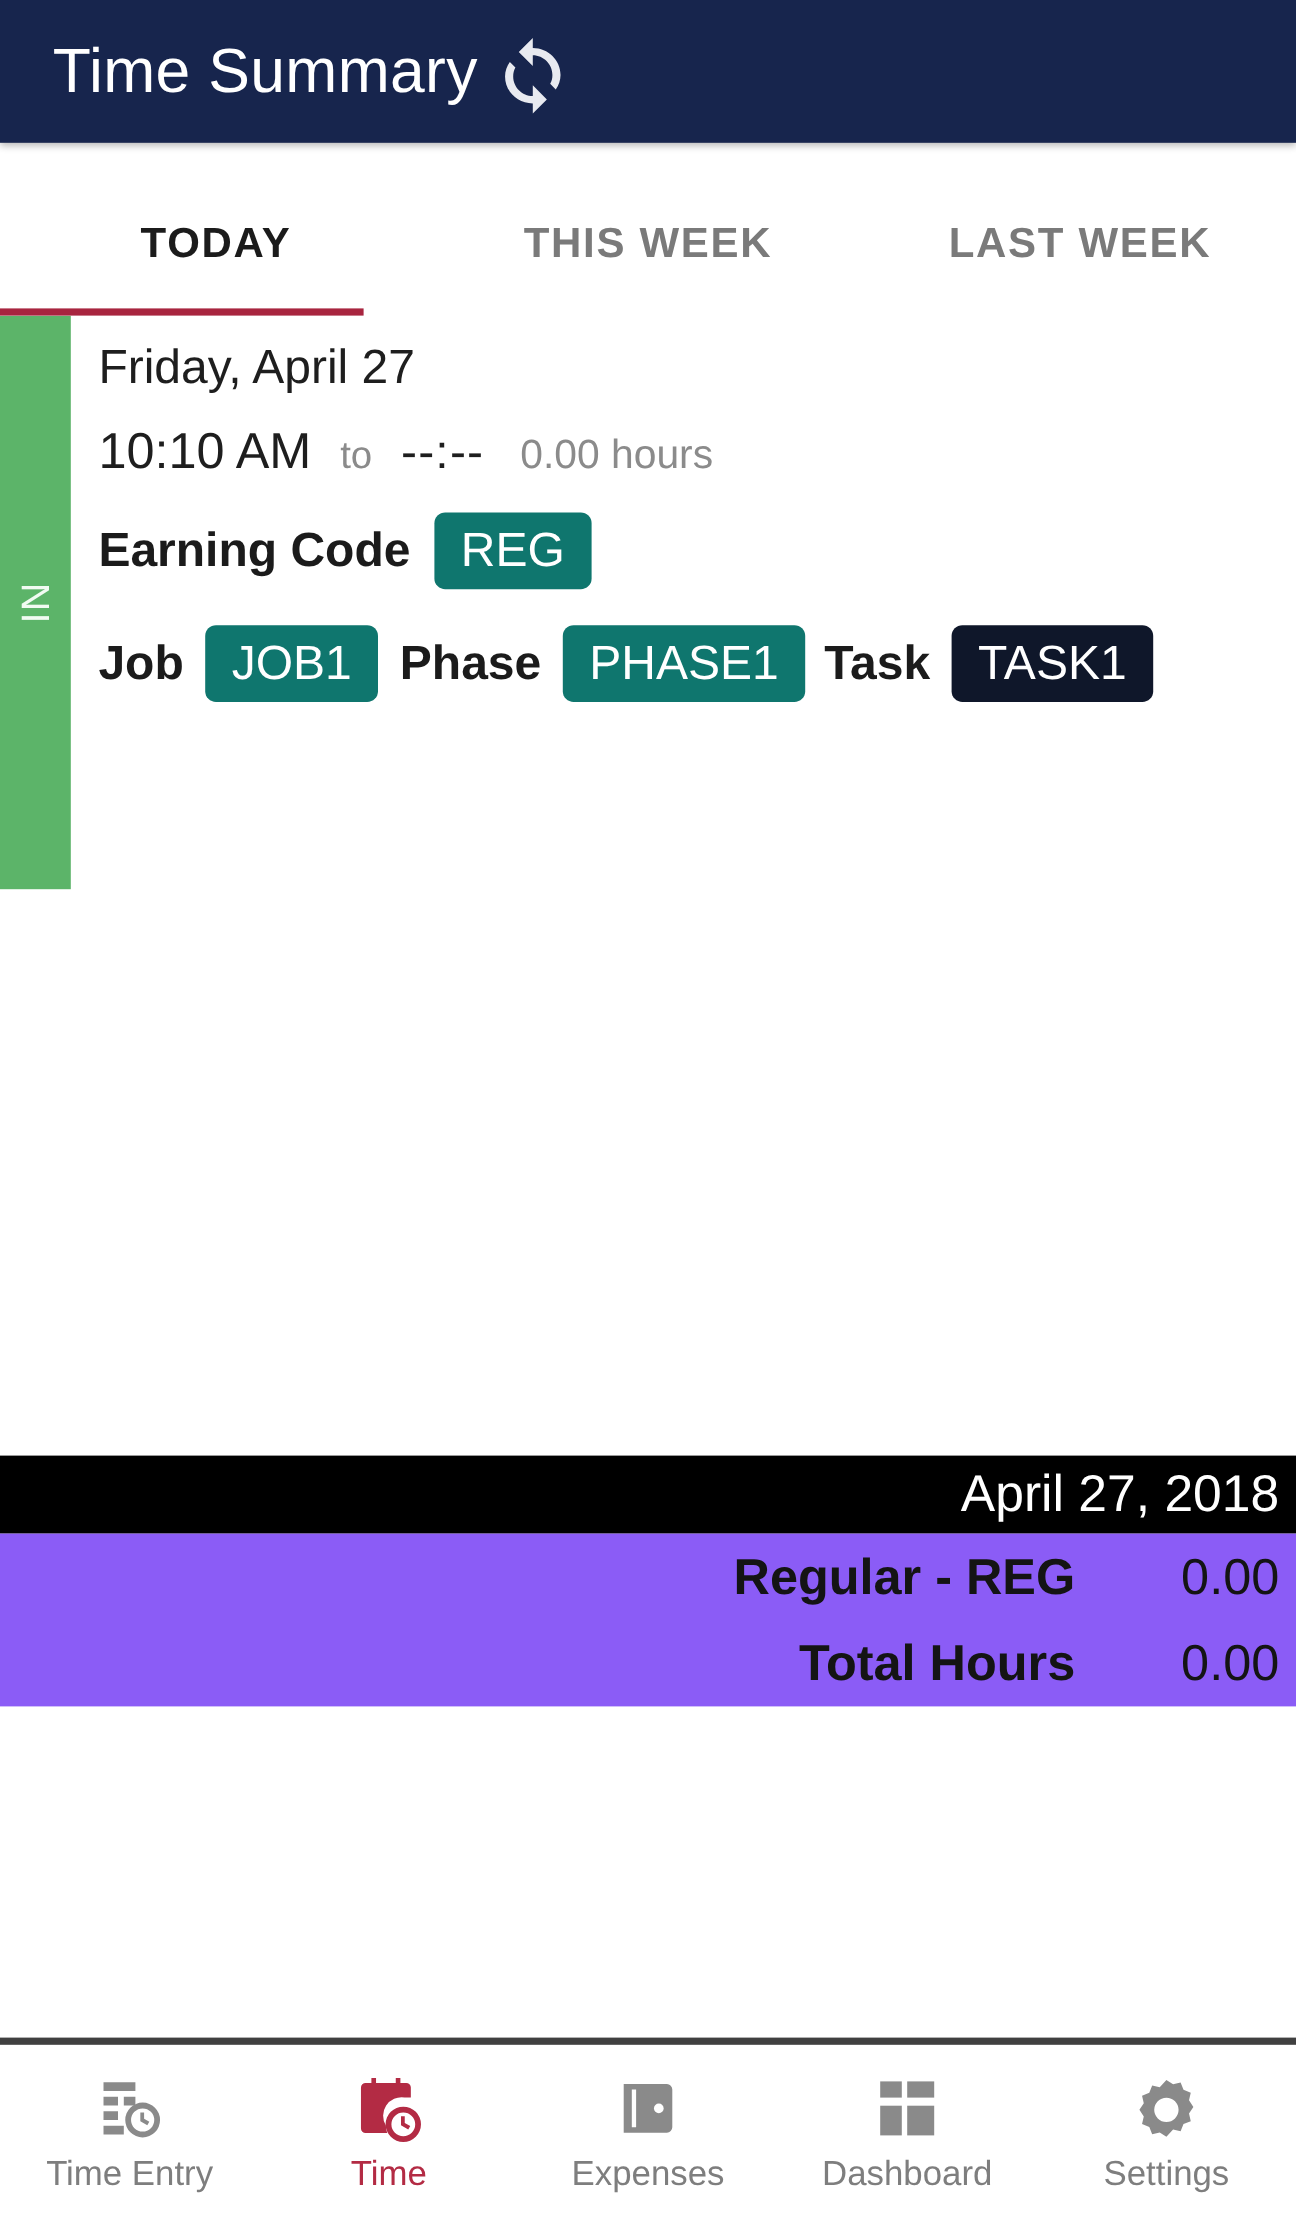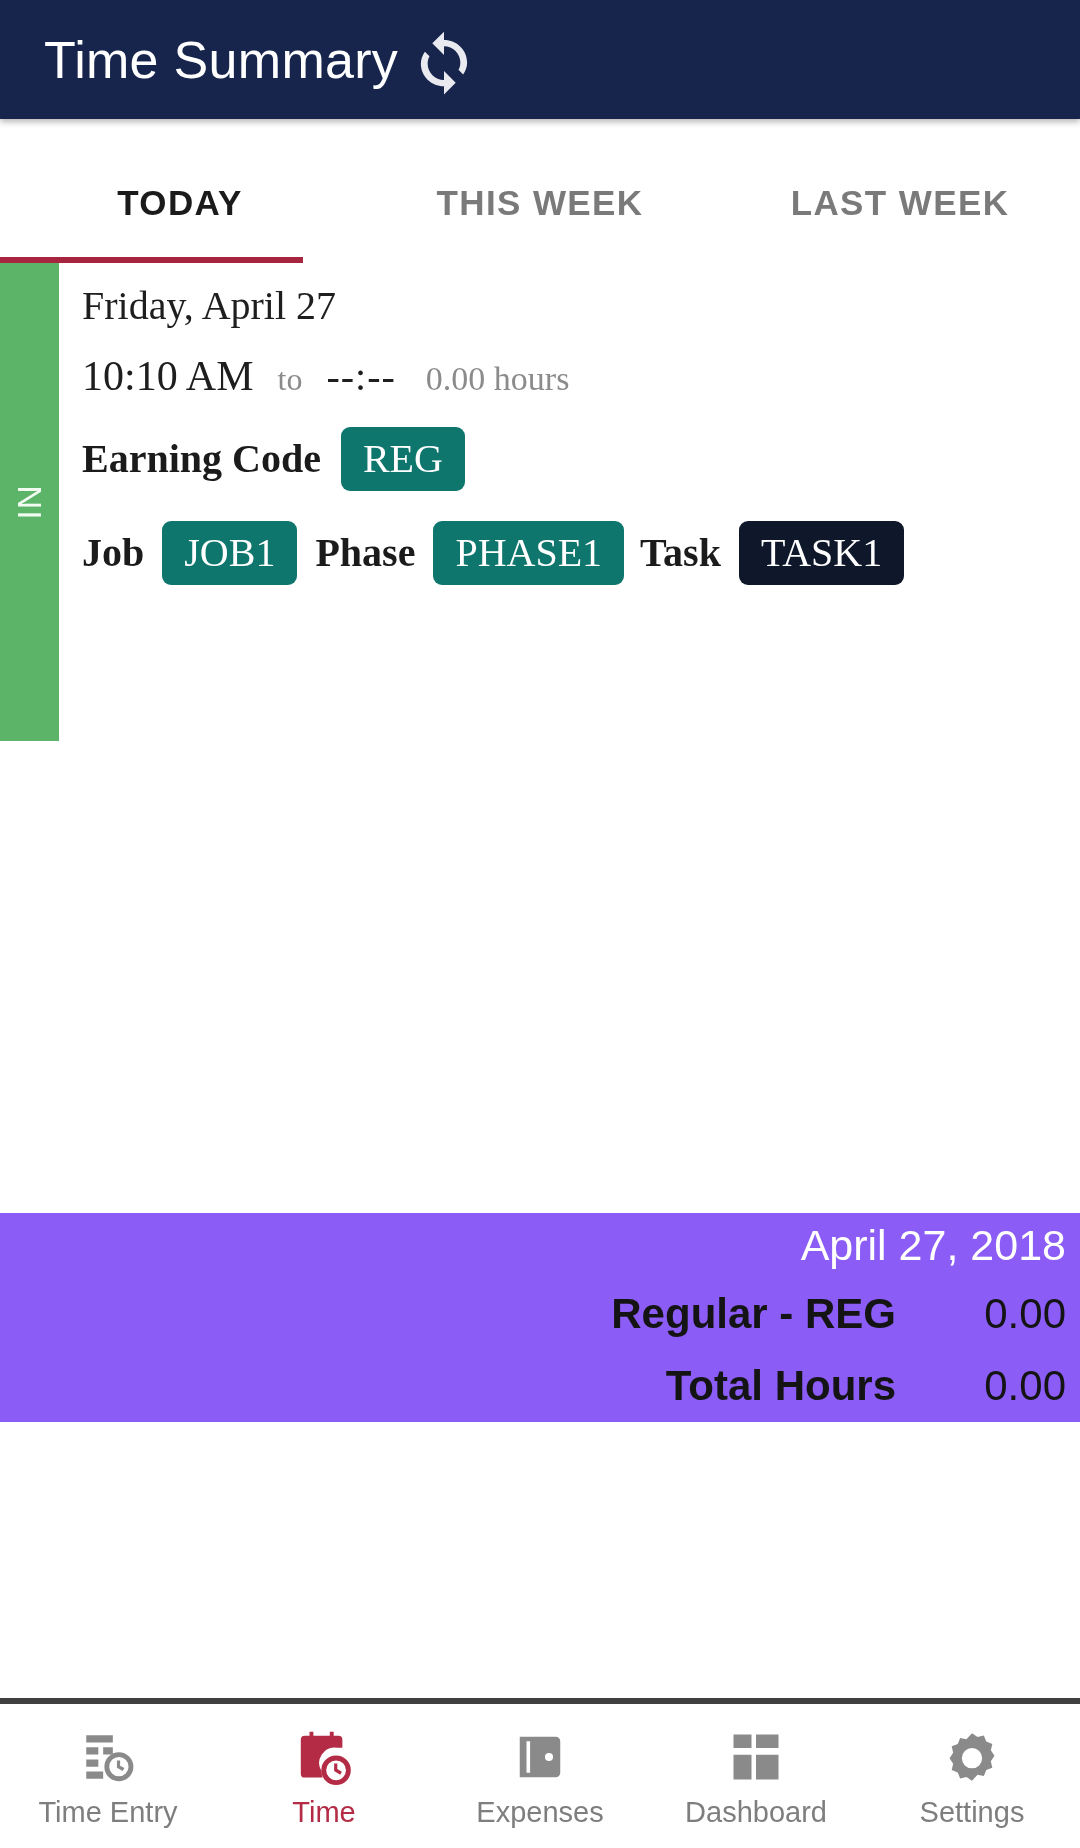--- a/index.html
+++ b/index.html
@@ -107,21 +107,20 @@
     color: #f1fbf2;
     font-size: 33px;
     font-weight: 400;
     letter-spacing: 1px;
     white-space: nowrap;
   }
   .card-body {
     flex: 1 1 auto;
     padding: 23px 0 0 23px;
     box-sizing: border-box;
-    font-family: Liberation Serif, serif;
   }
   .entry-date {
     font-size: 40px;
     color: #1e1e1e;
     font-weight: 400;
     line-height: 1;
     margin-bottom: 29px;
   }
   .time-row {
     display: flex;
@@ -188,21 +187,21 @@
 
   .jobrow { margin-top: 14px; align-items: center; }
 
   
   .summary-date {
     position: absolute;
     left: 0;
     top: 1213px;
     width: 1080px;
     height: 65px;
-    background: #8b5cf6;
+    background: #000000;
     display: flex;
     align-items: center;
     justify-content: flex-end;
     box-sizing: border-box;
     padding-right: 14px;
   }
   .summary-date-text {
     color: #ffffff;
     font-size: 43px;
     font-weight: 400;

